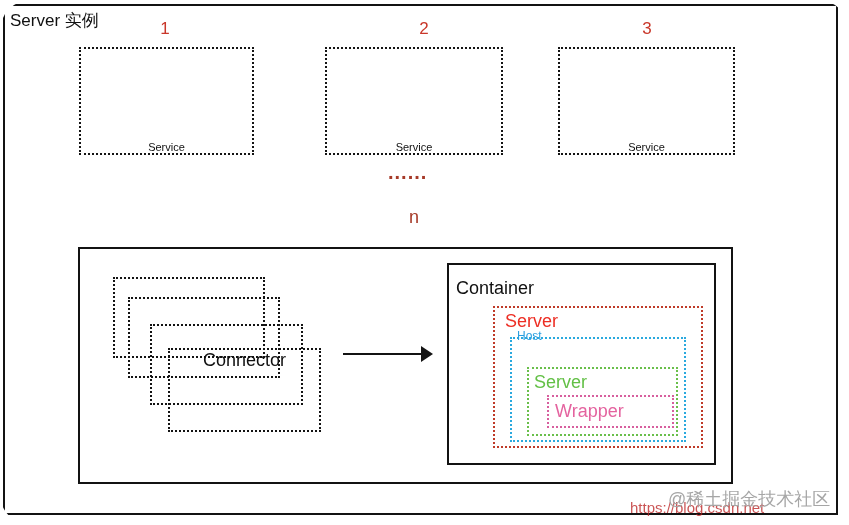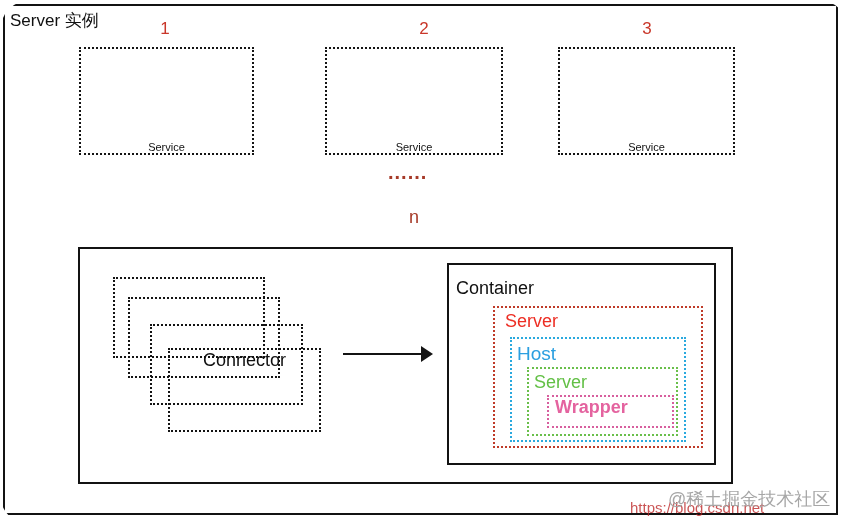--- a/index.html
+++ b/index.html
@@ -29,24 +29,24 @@
   #connector-2{left:128px;top:297px;width:152px;height:81px;}
   #connector-3{left:150px;top:324px;width:153px;height:81px;}
   #connector-4{left:168px;top:348px;width:153px;height:84px;display:flex;align-items:flex-start;justify-content:center;font-size:18px;}
   #arrow-line{left:343px;top:353px;width:80px;height:2px;background:#131313;}
   #arrow-head{left:421px;top:346px;width:0;height:0;border-left:12px solid #131313;border-top:8px solid transparent;border-bottom:8px solid transparent;}
   #container-box{left:447px;top:263px;width:269px;height:202px;border:2px solid #131313;}
   #container-label{left:456px;top:270px;font-size:18px;color:#101010;margin-top:8px;}
   #engine-box{left:493px;top:306px;width:210px;height:142px;border:2px dotted var(--engine-border);}
   #engine-label{left:505px;top:311px;font-size:18px;color:var(--engine-text);}
   #host-box{left:510px;top:337px;width:176px;height:105px;border:2px dotted var(--host-border);}
-  #host-label{left:517px;top:343px;font-size:19px;color:var(--host-text);}
+  #host-label{left:517px;top:329px;font-size:12px;color:var(--host-text);}
   #context-box{left:527px;top:367px;width:151px;height:69px;border:2px dotted var(--context-border);}
   #context-label{left:534px;top:372px;font-size:18px;color:var(--context-text);}
-  #wrapper-box{left:547px;top:395px;width:127px;height:33px;border:2px dotted var(--wrapper-border);display:flex;align-items:flex-start;font-weight:bold;}
+  #wrapper-box{left:547px;top:395px;width:127px;height:33px;border:2px dotted var(--wrapper-border);display:flex;align-items:center;}
   #wrapper-label{padding-left:6px;font-size:18px;color:var(--wrapper-text);}
   #watermark-url{left:630px;top:499px;font-size:15px;color:#b91c1c;opacity:0.75;white-space:nowrap;}
   #watermark-community{left:668px;top:487px;font-size:18px;color:#a6a6a6;white-space:nowrap;}
 </style>
 </head>
 <body>
 
 <div id="page">
 
   <div id="outer-frame" class="abs"></div>

